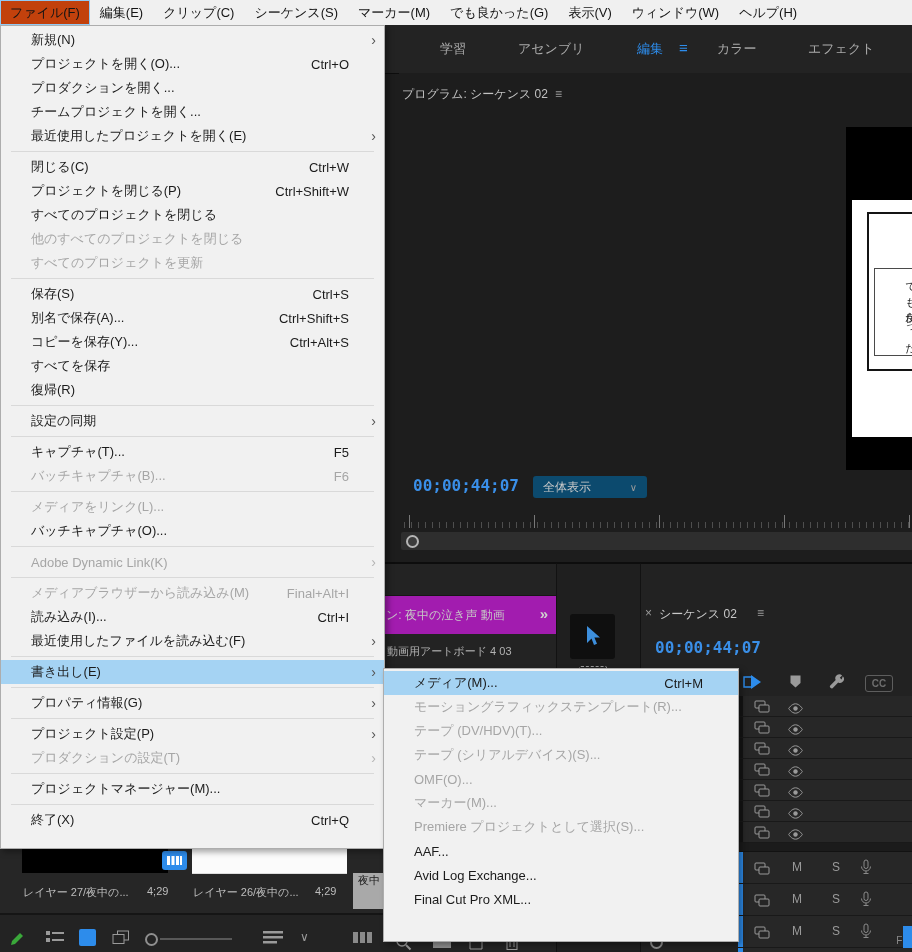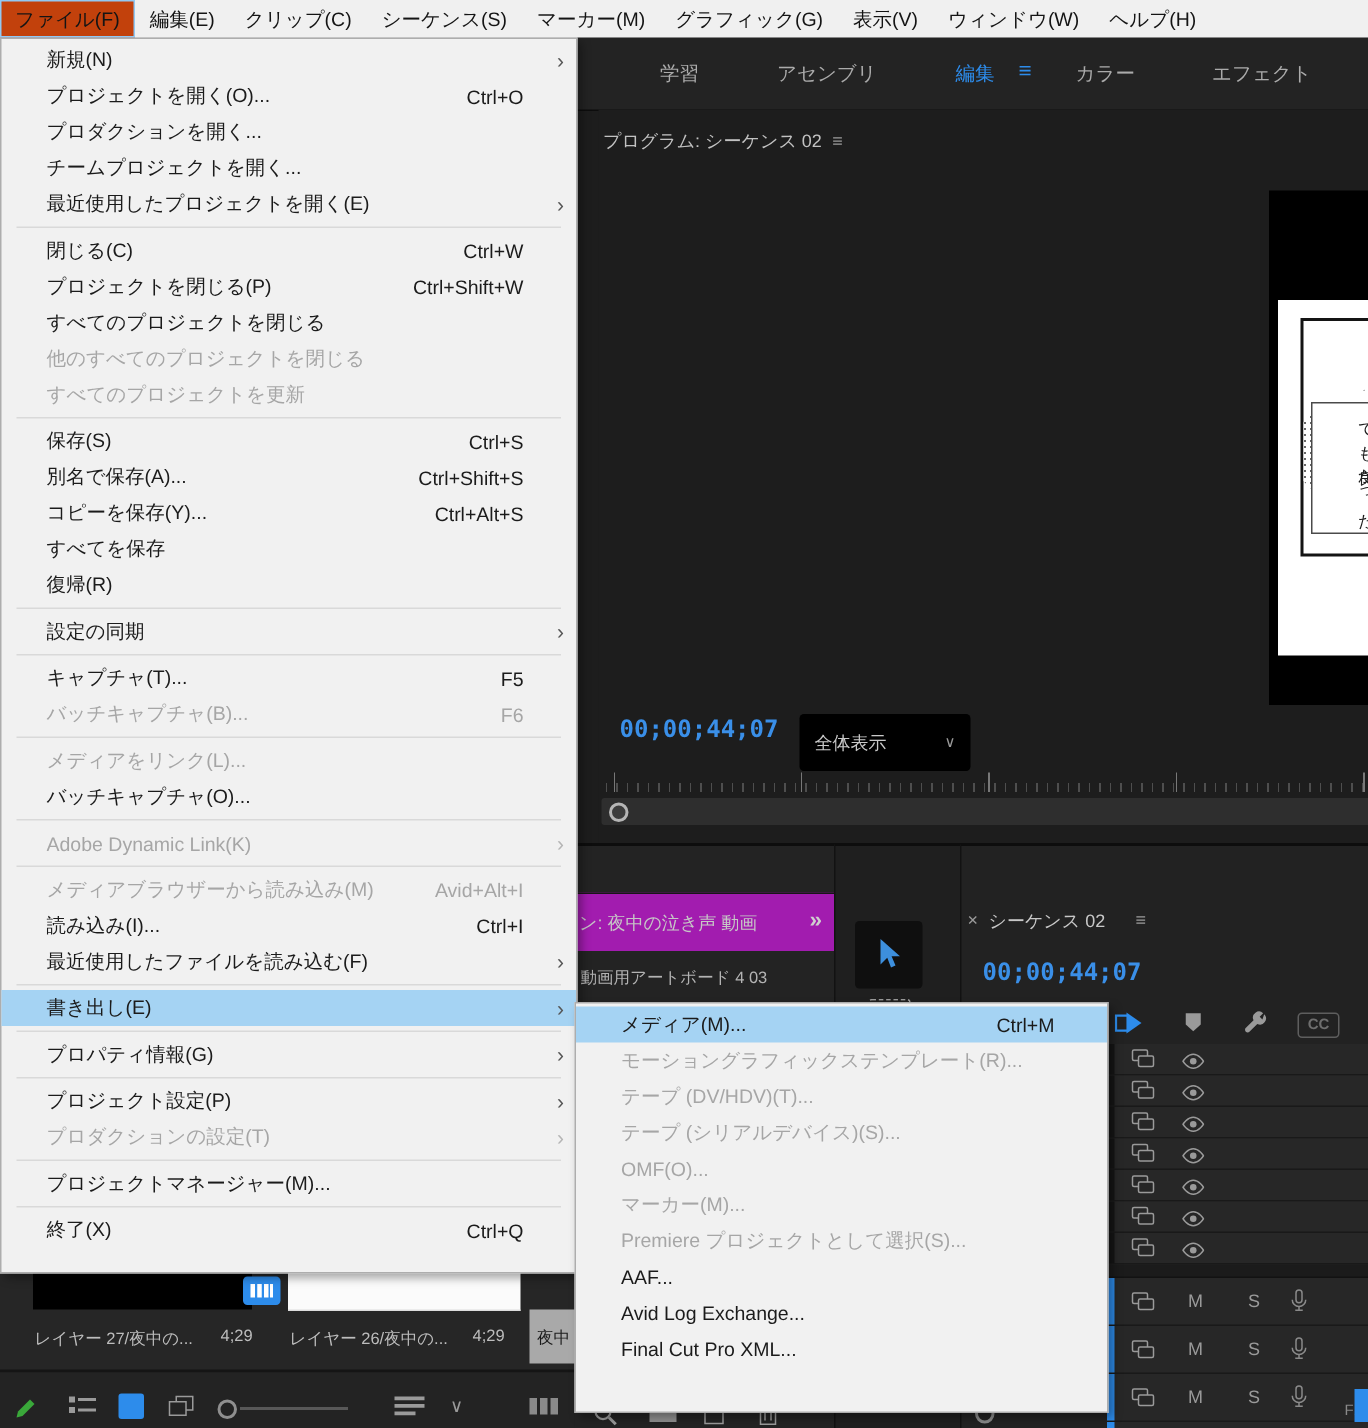--- a/index.html
+++ b/index.html
@@ -41,21 +41,21 @@
   #page{left:6px;top:73px;width:76px;height:237px;background:#fff;overflow:hidden}
   #frame{position:absolute;left:15px;top:12px;width:70px;height:155px;border:2px solid #141414;background:#fff;overflow:hidden}
   .tone{position:absolute;background-color:#fff;background-image:radial-gradient(#666 22%,transparent 25%);background-size:4px 4px}
   #tone-left{left:-5px;top:58px;width:14px;height:58px;clip-path:polygon(0 25%,100% 0,100% 100%,0 75%)}
   #tone-top{left:38px;top:24px;width:30px;height:24px;clip-path:polygon(0 100%,100% 0,100% 50%,18% 100%)}
   #bubble{position:absolute;left:5px;top:54px;width:47px;height:88px;background:#fff;border:1px solid #4a4a4a;
           writing-mode:vertical-rl;font-family:"DejaVu Serif","Liberation Serif",serif;font-size:11px;
           letter-spacing:2px;color:#1c1c1c;padding:5px 3px;box-sizing:border-box}
   #prog-tc{left:14px;top:403px;font-family:"DejaVu Sans Mono","Liberation Mono",monospace;
            font-size:16px;font-weight:bold;color:var(--timecode_blue,#3a8fe8)}
-  #zoom-select{left:134px;top:403px;width:114px;height:38px;background:#000000;border-radius:3px;
+  #zoom-select{left:134px;top:403px;width:114px;height:22px;background:#0c4a6e;border-radius:3px;
                display:flex;align-items:center;justify-content:space-between;padding:0 10px;box-sizing:border-box;
                color:#c9c9c9;font-size:12px}
   #ruler{left:2px;top:438px;width:525px;height:17px;
          background-image:repeating-linear-gradient(90deg,#787878 0 1px,transparent 1px 125px),
                           repeating-linear-gradient(90deg,#4e4e4e 0 1px,transparent 1px 7px);
          background-position:8px 100%,3px 100%;background-size:100% 13px,100% 6px;background-repeat:no-repeat,no-repeat}
   #scrub{left:2px;top:459px;width:525px;height:18px;background:#2e2e2e;border-radius:2px}
   #playhead{position:absolute;left:5px;top:3px;width:9px;height:9px;border-radius:50%;border:2px solid #b5b5b5;background:#3c3c3c}
 
   
@@ -101,21 +101,21 @@
   #thumb1{left:22px;width:146px;height:28px;background:#000}
   #thumb2{left:192px;width:155px;height:28px;background:#fbfbfb;border-bottom:1px solid #ddd}
   .badge{position:absolute;width:25px;height:19px;background:var(--accent,#2d8ceb);border-radius:3px;
          display:flex;align-items:center;justify-content:center}
   #badge1{left:140px;top:6px}
   #badge2{left:315px;top:6px}
   .pi-label{position:absolute;top:40px;font-size:11px;color:#bdbdbd;white-space:nowrap;overflow:hidden}
   #pi1-l{left:23px;width:112px}#pi1-d{left:147px}
   #pi2-l{left:193px;width:112px}#pi2-d{left:315px}
   #pi3{left:353px;top:28px;width:30px;height:36px;background:#a9a9a9;overflow:hidden}
-  #pi3 span{position:absolute;left:5px;top:11px;font-size:11px;color:#1a1a1a;white-space:nowrap}
+  #pi3 span{position:absolute;left:5px;top:0;font-size:11px;color:#1a1a1a;white-space:nowrap}
   #proj-divider{position:absolute;left:0;top:68px;width:100%;height:2px;background:#151515}
   #proj-toolbar{position:absolute;left:0;top:70px;width:100%;height:37px;background:#232323}
   .pt-ico{position:absolute;top:15px}
   #icon-view-btn{left:79px;top:14px;width:17px;height:17px;background:var(--accent,#2d8ceb);border-radius:2px}
   #zoom-knob{left:145px;top:18px;width:9px;height:9px;border:2px solid #8f8f8f;border-radius:50%}
   #zoom-line{left:160px;top:23px;width:72px;height:2px;background:#585858}
   #sort-chev{left:300px;top:15px;color:#9a9a9a;font-size:12px}
 
   
   .strip-ico{position:absolute;top:934px;z-index:5}
@@ -124,21 +124,21 @@
 </style>
 </head>
 <body>
 
 <div id="menubar" class="abs">
     <div class="mbitem active">ファイル(F)</div>
     <div class="mbitem">編集(E)</div>
     <div class="mbitem">クリップ(C)</div>
     <div class="mbitem">シーケンス(S)</div>
     <div class="mbitem">マーカー(M)</div>
-    <div class="mbitem">グラフィック(G)</div>
+    <div class="mbitem">でも良かった(G)</div>
     <div class="mbitem">表示(V)</div>
     <div class="mbitem">ウィンドウ(W)</div>
     <div class="mbitem">ヘルプ(H)</div>
   </div>
 
 <div id="wsbar" class="abs">
   <span class="wstab" style="left:57px">学習</span>
   <span class="wstab" style="left:135px">アセンブリ</span>
   <span class="wstab active" style="left:254px">編集</span>
   <span class="wsham" style="left:296px">≡</span>
@@ -539,21 +539,21 @@
     </div>
     <div class="msep"></div>
     <div class="mrow dis">
       <span class="ml">Adobe Dynamic Link(K)</span>
       <span class="ms"></span>
       <span class="ma">›</span>
     </div>
     <div class="msep"></div>
     <div class="mrow dis">
       <span class="ml">メディアブラウザーから読み込み(M)</span>
-      <span class="ms">Avid+Alt+I</span>
+      <span class="ms">Final+Alt+I</span>
       <span class="ma"></span>
     </div>
     <div class="mrow">
       <span class="ml">読み込み(I)...</span>
       <span class="ms">Ctrl+I</span>
       <span class="ma"></span>
     </div>
     <div class="mrow">
       <span class="ml">最近使用したファイルを読み込む(F)</span>
       <span class="ms"></span>

